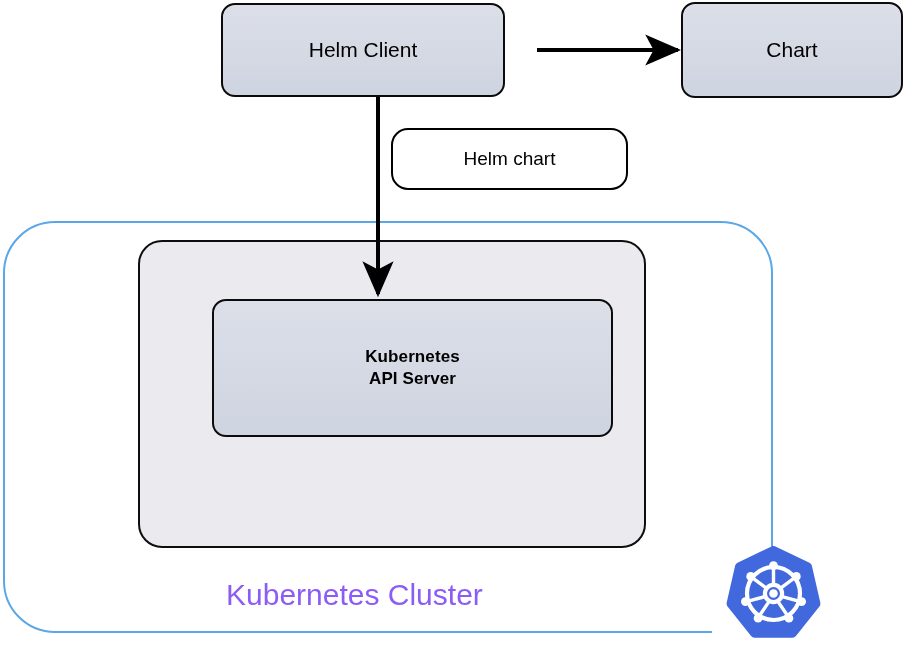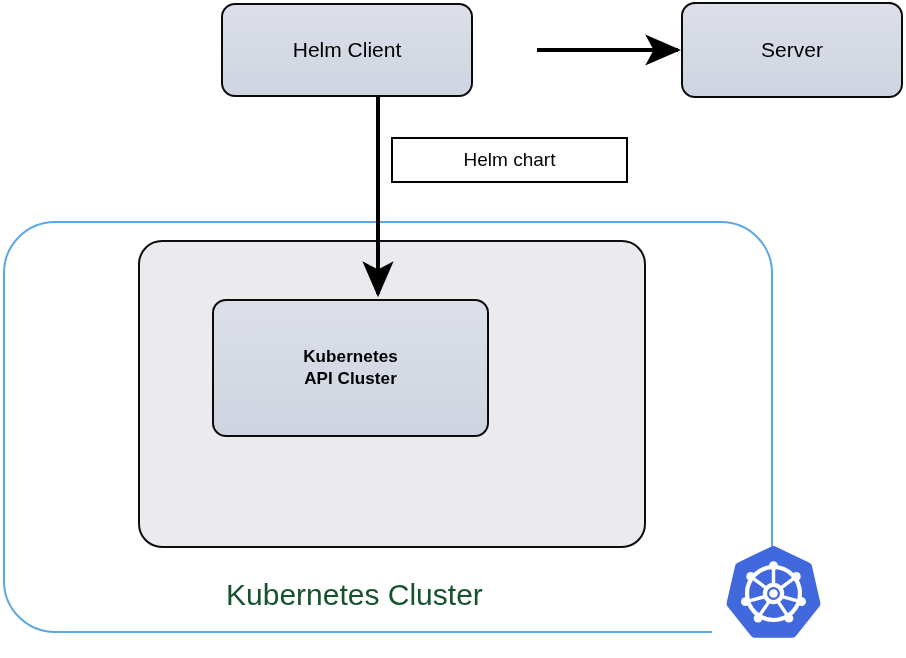--- a/index.html
+++ b/index.html
@@ -70,21 +70,21 @@
     letter-spacing: 0.1px;
   }
   .label-text {
     font-size: 19px;
     font-weight: 400;
   }
   .cluster-caption {
     position: absolute;
     font-size: 30px;
     font-weight: 400;
-    color: #14532d;
+    color: #8b5cf6;
     white-space: nowrap;
   }
 
   
   .edge-svg {
     position: absolute;
     left: 0;
     top: 0;
     width: 906px;
     height: 658px;
@@ -100,52 +100,52 @@
 <body>
 
 <div id="canvas">
 
   <div class="cluster-boundary" style="left:3px; top:221px; width:770px; height:412px;"></div>
 
   <div style="position:absolute; left:712px; top:614px; width:86px; height:22px; background:#ffffff;"></div>
 
   <div class="container-box" style="left:138px; top:240px; width:508px; height:308px;"></div>
 
-  <div class="node node-fill" style="left:212px; top:299px; width:277px; height:138px;">
+  <div class="node node-fill" style="left:212px; top:299px; width:401px; height:138px;">
     <div class="title-bold">
       <div>Kubernetes</div>
-      <div>API Cluster</div>
+      <div>API Server</div>
     </div>
   </div>
 
-  <div class="node node-fill" style="left:221px; top:3px; width:252px; height:94px;">
+  <div class="node node-fill" style="left:221px; top:3px; width:284px; height:94px;">
     <div class="title-2line">
       <div>Helm Client</div>
     </div>
   </div>
 
   <div class="node node-fill" style="left:681px; top:2px; width:222px; height:96px;">
     <div class="title-2line">
-      <div>Server</div>
+      <div>Chart</div>
     </div>
   </div>
 
   <svg class="edge-svg" viewBox="0 0 906 658">
     <defs>
       <marker id="arrowhead" markerWidth="9" markerHeight="9" refX="8.2" refY="4.5" orient="auto" markerUnits="strokeWidth">
         <path d="M0,0.6 L9,4.5 L0,8.4 L2.1,4.5 Z" fill="#000000"></path>
       </marker>
     </defs>
 
     <line x1="537" y1="50" x2="678" y2="50" stroke="#000000" stroke-width="4" marker-end="url(#arrowhead)"></line>
 
     <line x1="378" y1="97" x2="378" y2="294" stroke="#000000" stroke-width="4" marker-end="url(#arrowhead)"></line>
   </svg>
 
-  <div class="node node-plain" style="left:391px; top:137px; width:237px; height:46px;">
+  <div class="node node-plain" style="left:391px; top:128px; width:237px; height:62px;border-radius:17px;">
     <span class="label-text">Helm chart</span>
   </div>
 
   <div class="cluster-caption" style="left:226px; top:578px;">Kubernetes Cluster</div>
 
   <div class="k8s-logo" style="left:710px; top:546px; width:166px; height:112px;">
     <svg width="166" height="112" viewBox="0 0 166 112">
 
       <g transform="translate(14,4)">
         <path d="M49.5,0.5 L83.5,16.8 L91.9,53.6 L68.4,83.2 L30.6,83.2 L7.1,53.6 L15.5,16.8 Z" fill="#4169dd" stroke="#4169dd" stroke-width="9" stroke-linejoin="round"></path>

